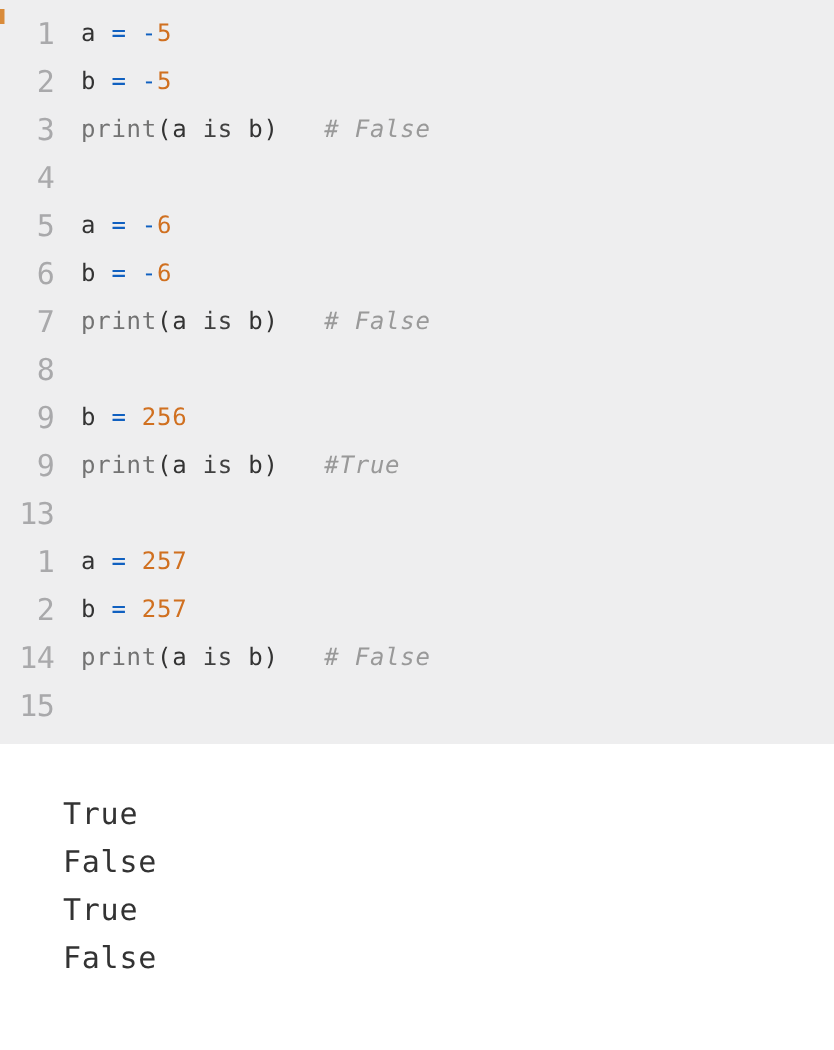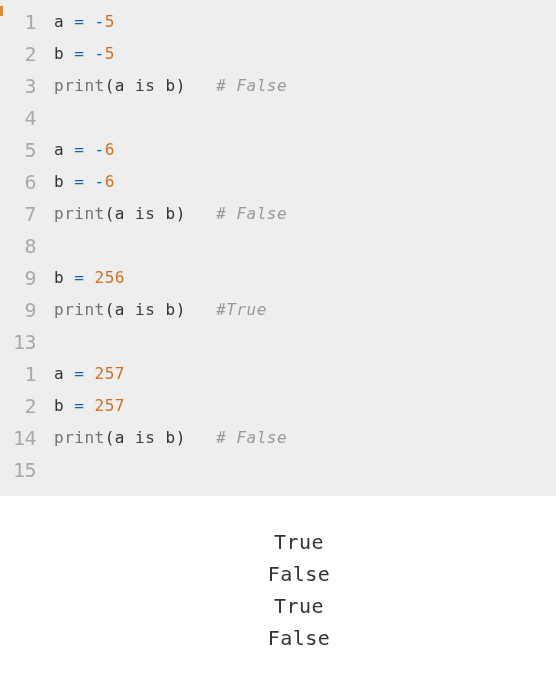--- a/index.html
+++ b/index.html
@@ -59,21 +59,20 @@
   .output {
     padding: 30px 0 0 42px;
   }
   .outline {
     height: 32px;
     line-height: 32px;
     font-size: 20px;
     color: #333333;
     letter-spacing: 0.5px;
     white-space: pre;
-    text-align: center;
   }
 </style>
 </head>
 <body>
 
 <div class="orange-bar"></div>
 
 <div class="editor">
   <div class="gutter" id="gutter">
       <div class="ln">1</div>

